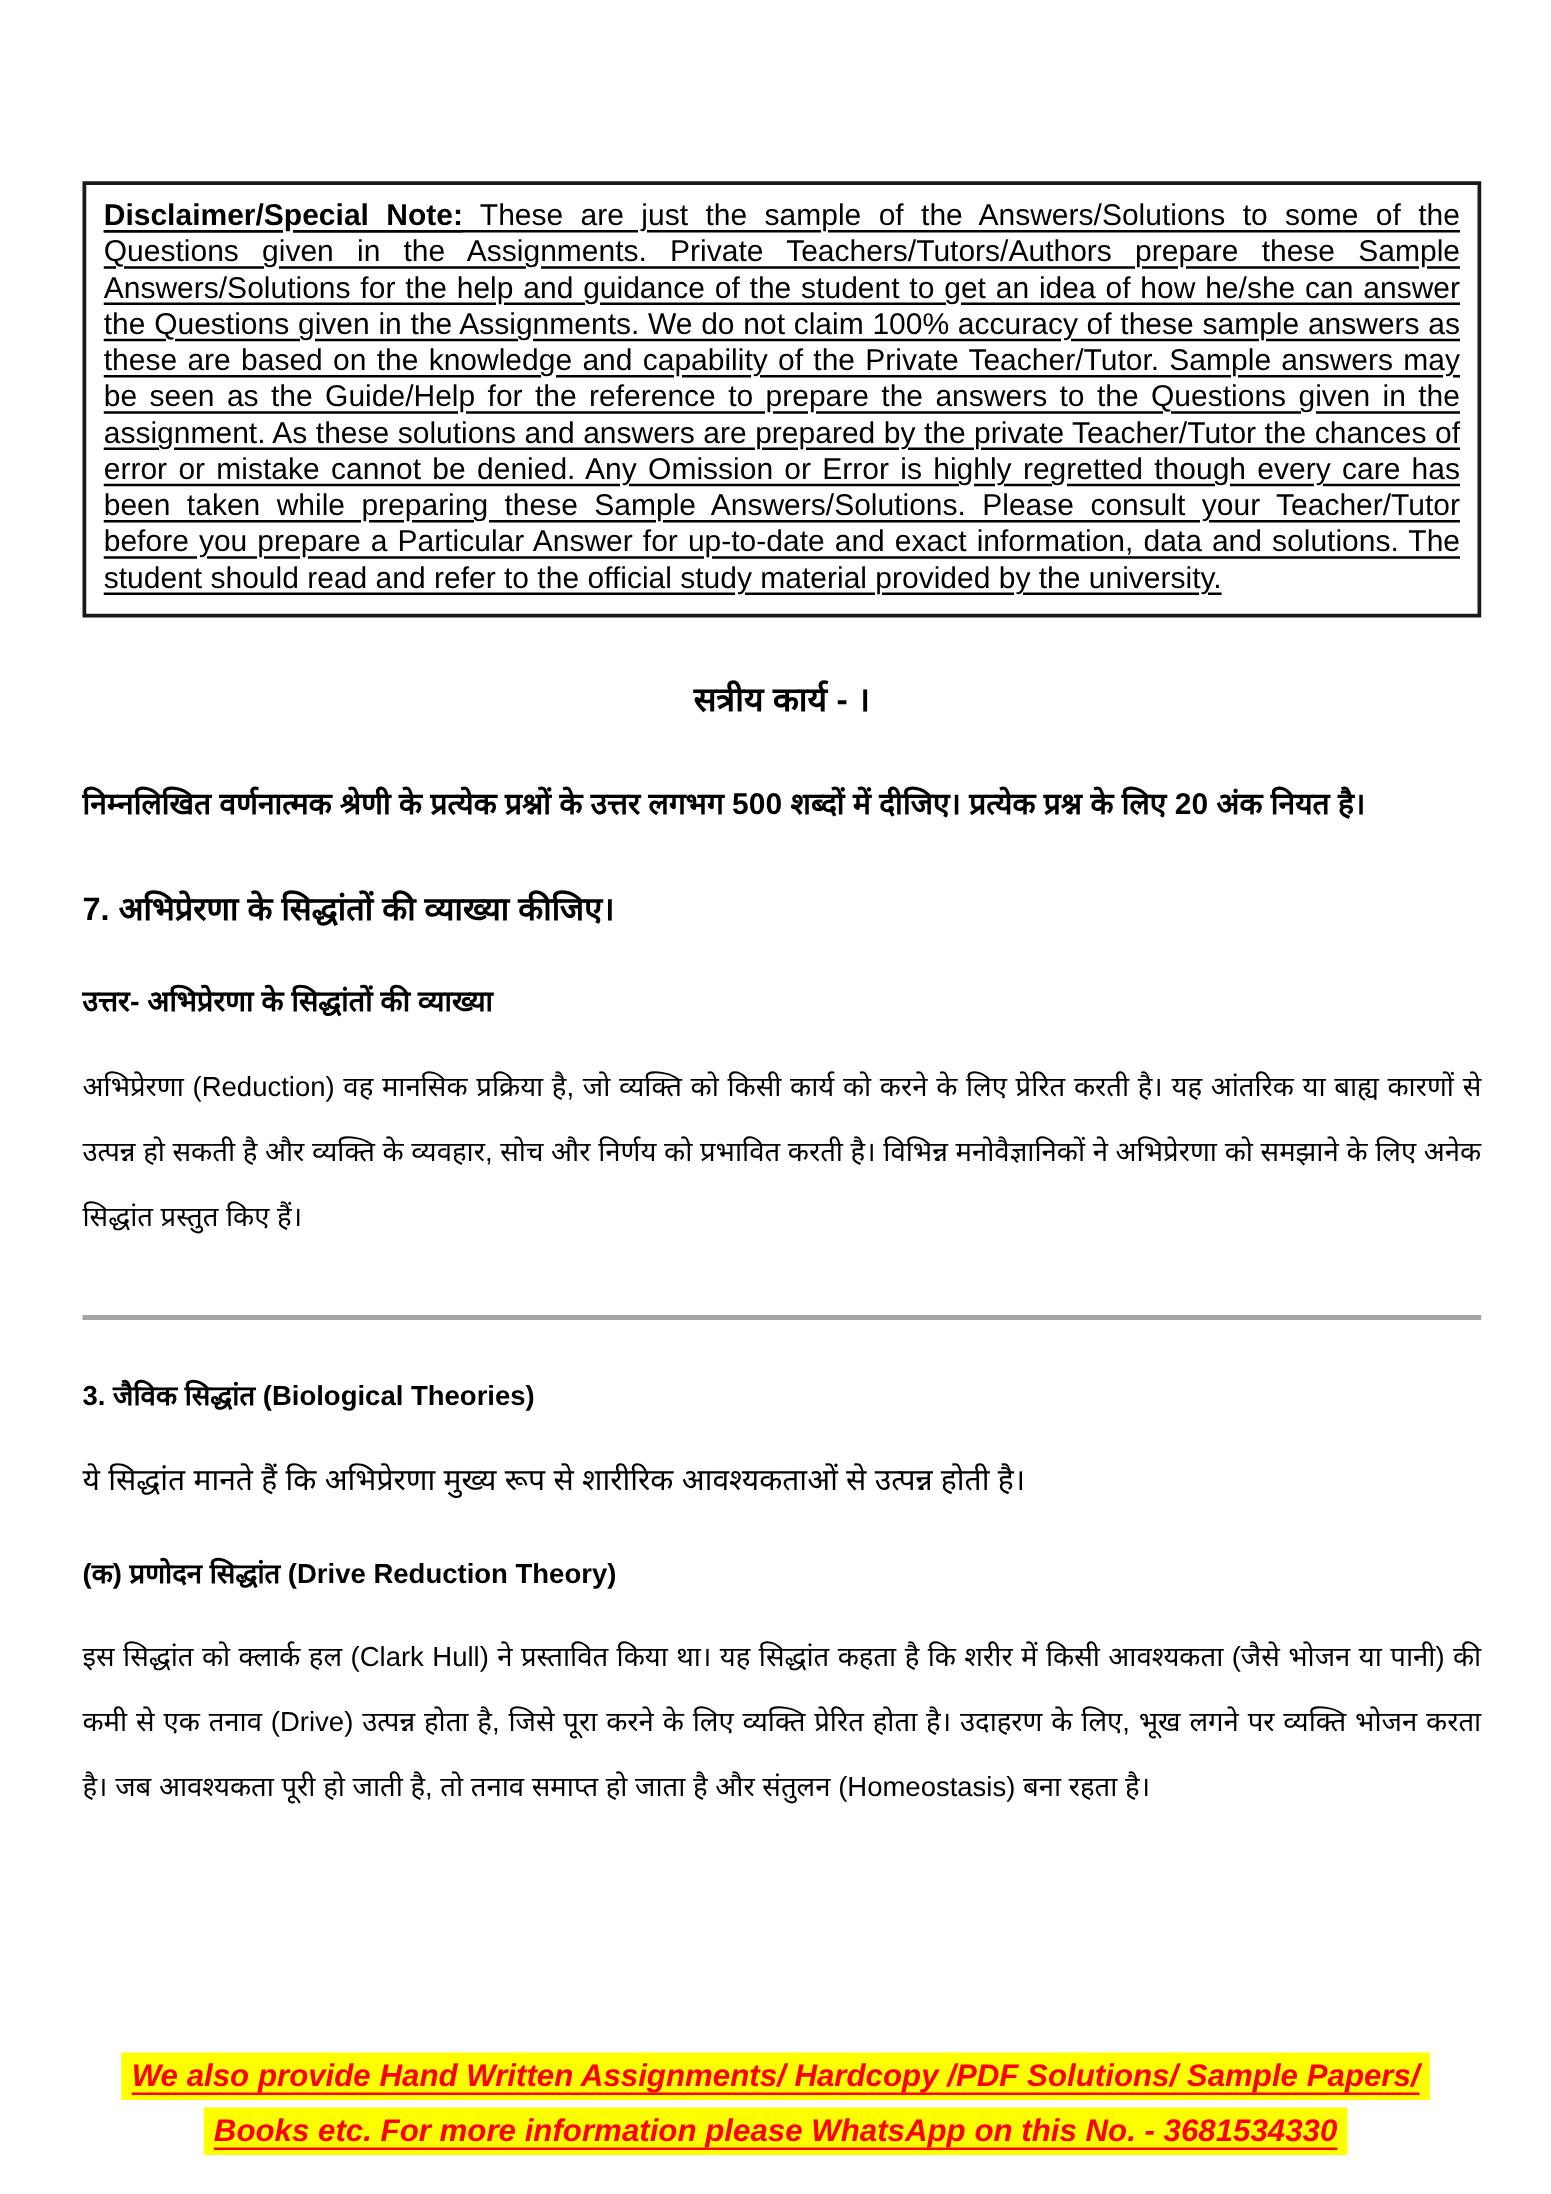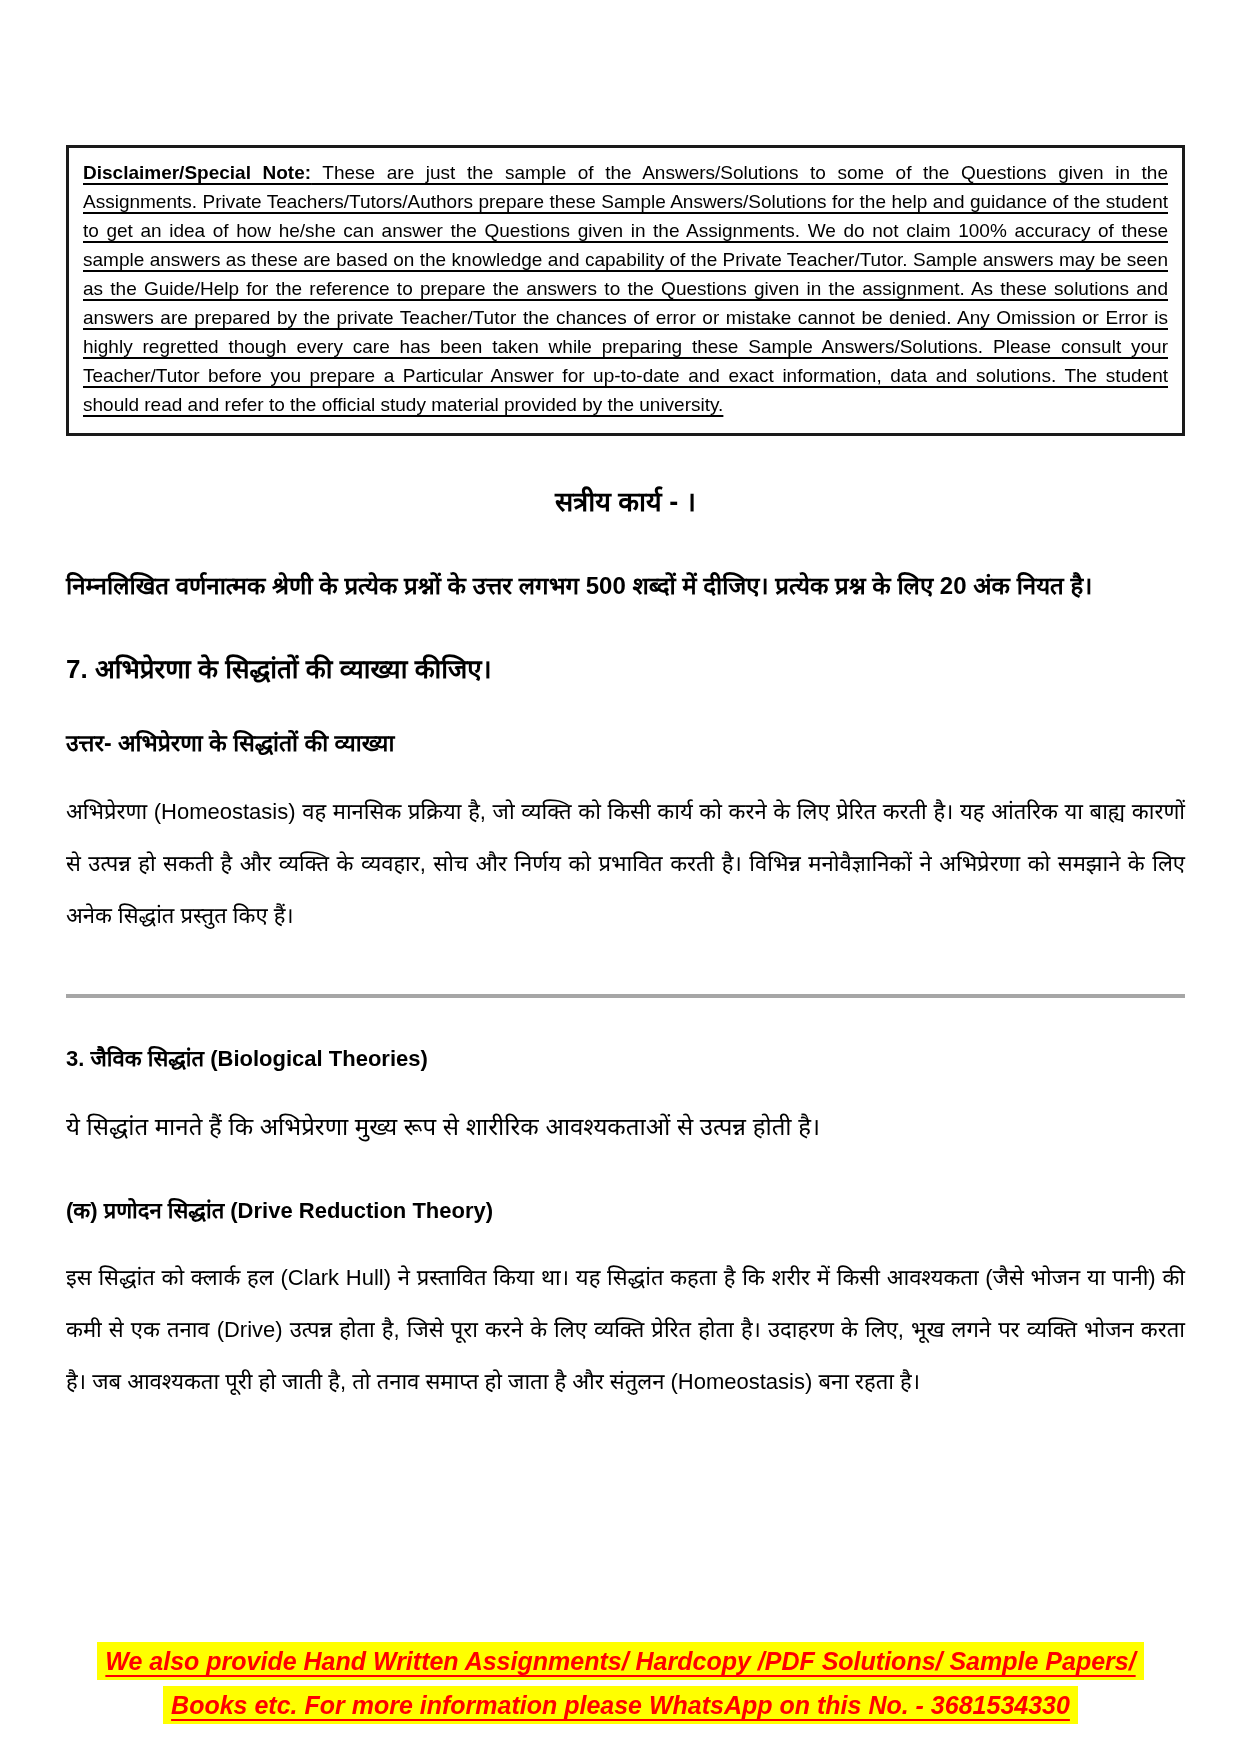--- a/index.html
+++ b/index.html
@@ -19,21 +19,21 @@
     overflow: hidden;
   }
 
   
   .disclaimer-box {
     border: 3px solid #1a1a1a;
     padding: 10px 14px 14px 14px;
   }
   .disclaimer-text {
     margin: 0;
-    font-size: 19px;
+    font-size: 24px;
     line-height: 29px;
     text-align: justify;
     text-decoration: underline;
     text-underline-offset: 4px;
     text-decoration-thickness: 1.5px;
   }
   .disclaimer-text b { text-decoration: underline; }
 
   
   .doc-title {
@@ -77,21 +77,21 @@
     font-size: 22px;
     font-weight: 700;
   }
   .section-intro {
     margin: 32px 0 0 0;
     font-size: 24px;
     line-height: 46px;
     text-align: justify;
   }
   .subsection-heading {
-    margin: 44px 0 0 0;
+    margin: 34px 0 0 0;
     font-size: 22px;
     font-weight: 700;
   }
 
   
   .footer {
     position: absolute;
     left: 56px;
     right: 56px;
     bottom: 28px;
@@ -123,21 +123,21 @@
   </div>
 
   <h1 class="doc-title">सत्रीय कार्य - ।</h1>
 
   <p class="instructions">निम्नलिखित वर्णनात्मक श्रेणी के प्रत्येक प्रश्नों के उत्तर लगभग 500 शब्दों में दीजिए। प्रत्येक प्रश्न के लिए 20 अंक नियत है।</p>
 
   <h2 class="question-heading">7. अभिप्रेरणा के सिद्धांतों की व्याख्या कीजिए।</h2>
 
   <h3 class="answer-heading">उत्तर- अभिप्रेरणा के सिद्धांतों की व्याख्या</h3>
 
-  <p class="body-para">अभिप्रेरणा (Homeostasis) वह मानसिक प्रक्रिया है, जो व्यक्ति को किसी कार्य को करने के लिए प्रेरित करती है। यह आंतरिक या बाह्य कारणों से उत्पन्न हो सकती है और व्यक्ति के व्यवहार, सोच और निर्णय को प्रभावित करती है। विभिन्न मनोवैज्ञानिकों ने अभिप्रेरणा को समझाने के लिए अनेक सिद्धांत प्रस्तुत किए हैं।</p>
+  <p class="body-para">अभिप्रेरणा (Reduction) वह मानसिक प्रक्रिया है, जो व्यक्ति को किसी कार्य को करने के लिए प्रेरित करती है। यह आंतरिक या बाह्य कारणों से उत्पन्न हो सकती है और व्यक्ति के व्यवहार, सोच और निर्णय को प्रभावित करती है। विभिन्न मनोवैज्ञानिकों ने अभिप्रेरणा को समझाने के लिए अनेक सिद्धांत प्रस्तुत किए हैं।</p>
 
   <hr class="divider">
 
   <h3 class="section-heading">3. जैविक सिद्धांत (Biological Theories)</h3>
 
   <p class="section-intro">ये सिद्धांत मानते हैं कि अभिप्रेरणा मुख्य रूप से शारीरिक आवश्यकताओं से उत्पन्न होती है।</p>
 
   <h3 class="subsection-heading">(क) प्रणोदन सिद्धांत (Drive Reduction Theory)</h3>
 
   <p class="body-para">इस सिद्धांत को क्लार्क हल (Clark Hull) ने प्रस्तावित किया था। यह सिद्धांत कहता है कि शरीर में किसी आवश्यकता (जैसे भोजन या पानी) की कमी से एक तनाव (Drive) उत्पन्न होता है, जिसे पूरा करने के लिए व्यक्ति प्रेरित होता है। उदाहरण के लिए, भूख लगने पर व्यक्ति भोजन करता है। जब आवश्यकता पूरी हो जाती है, तो तनाव समाप्त हो जाता है और संतुलन (Homeostasis) बना रहता है।</p>

